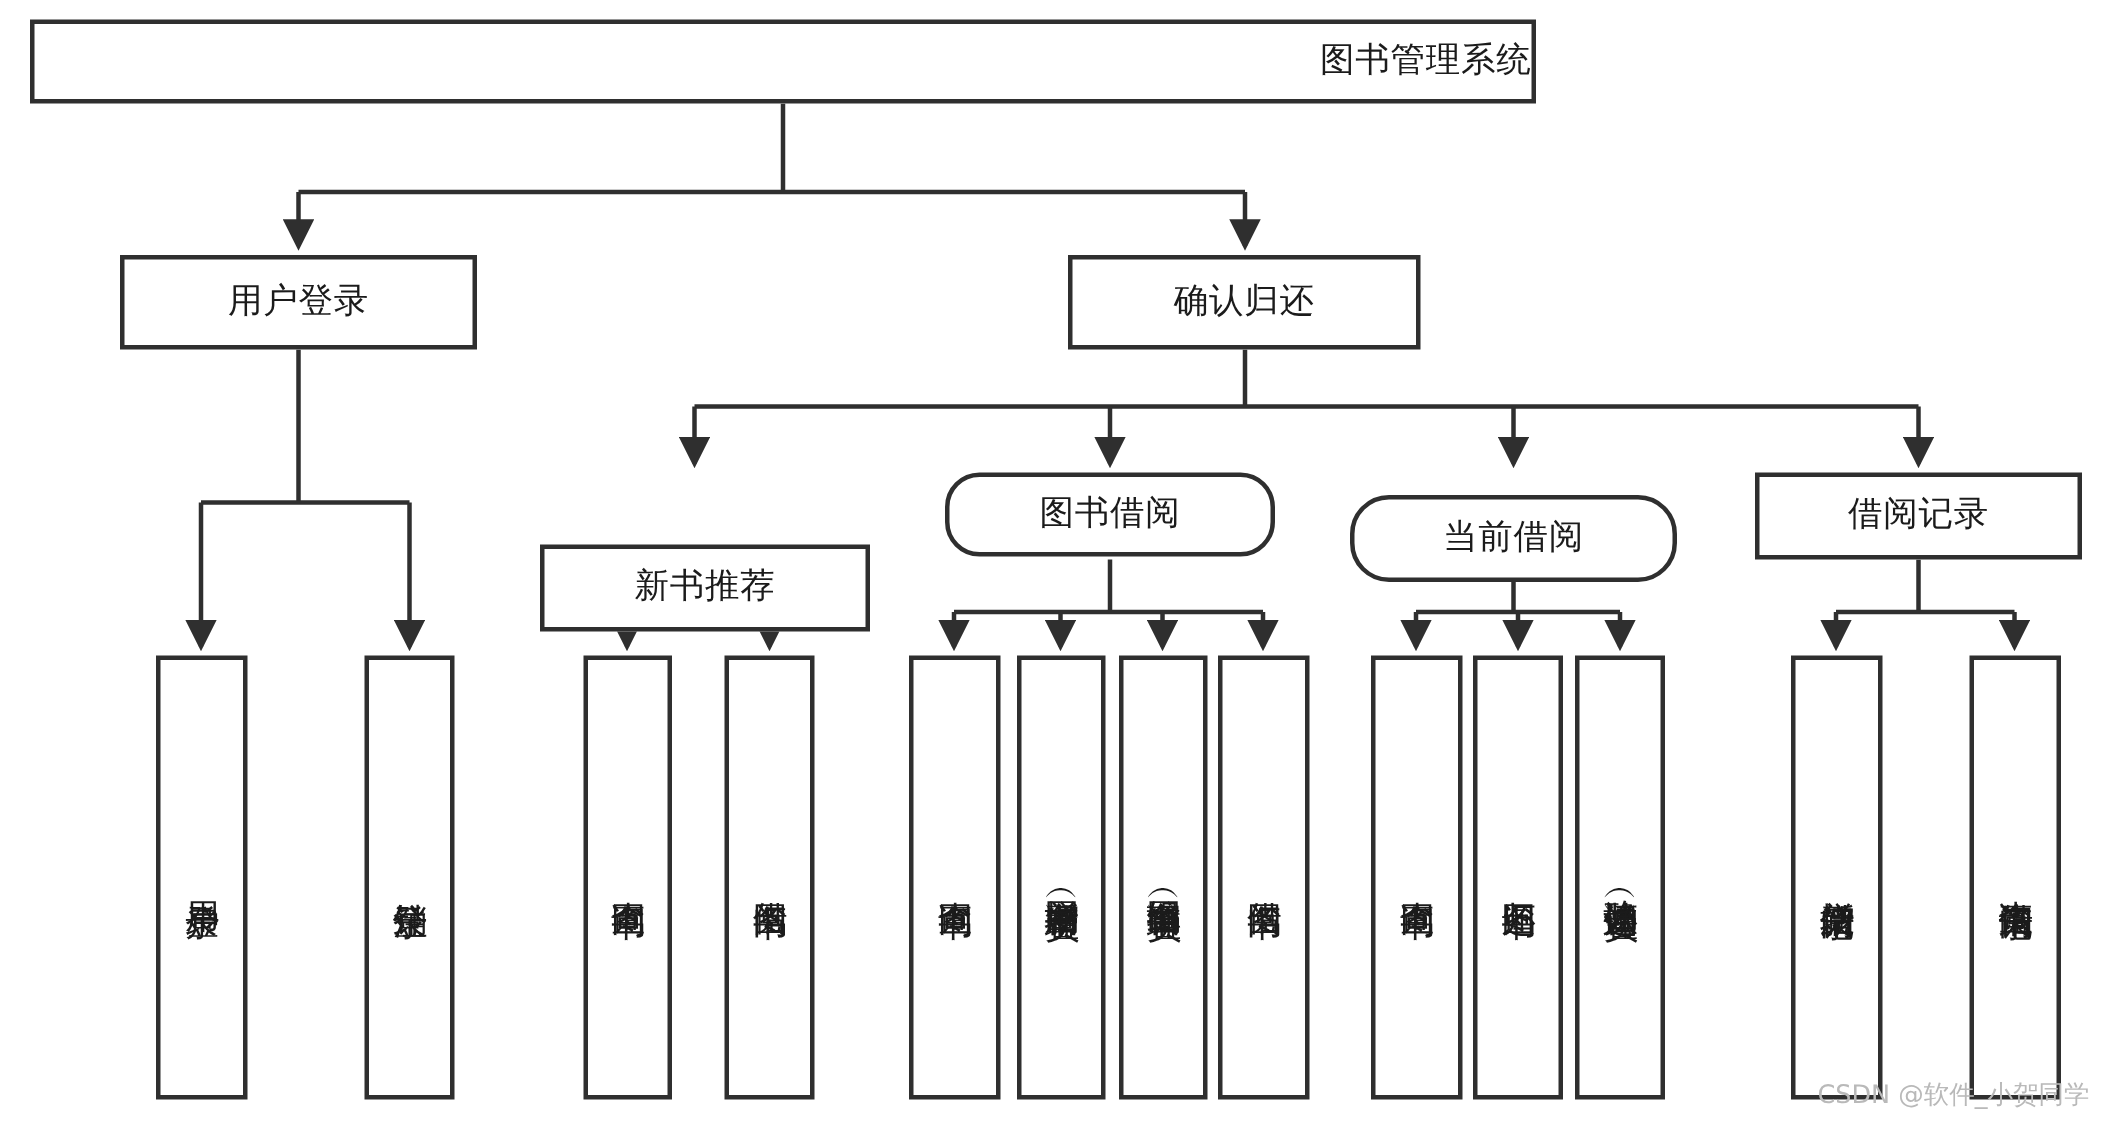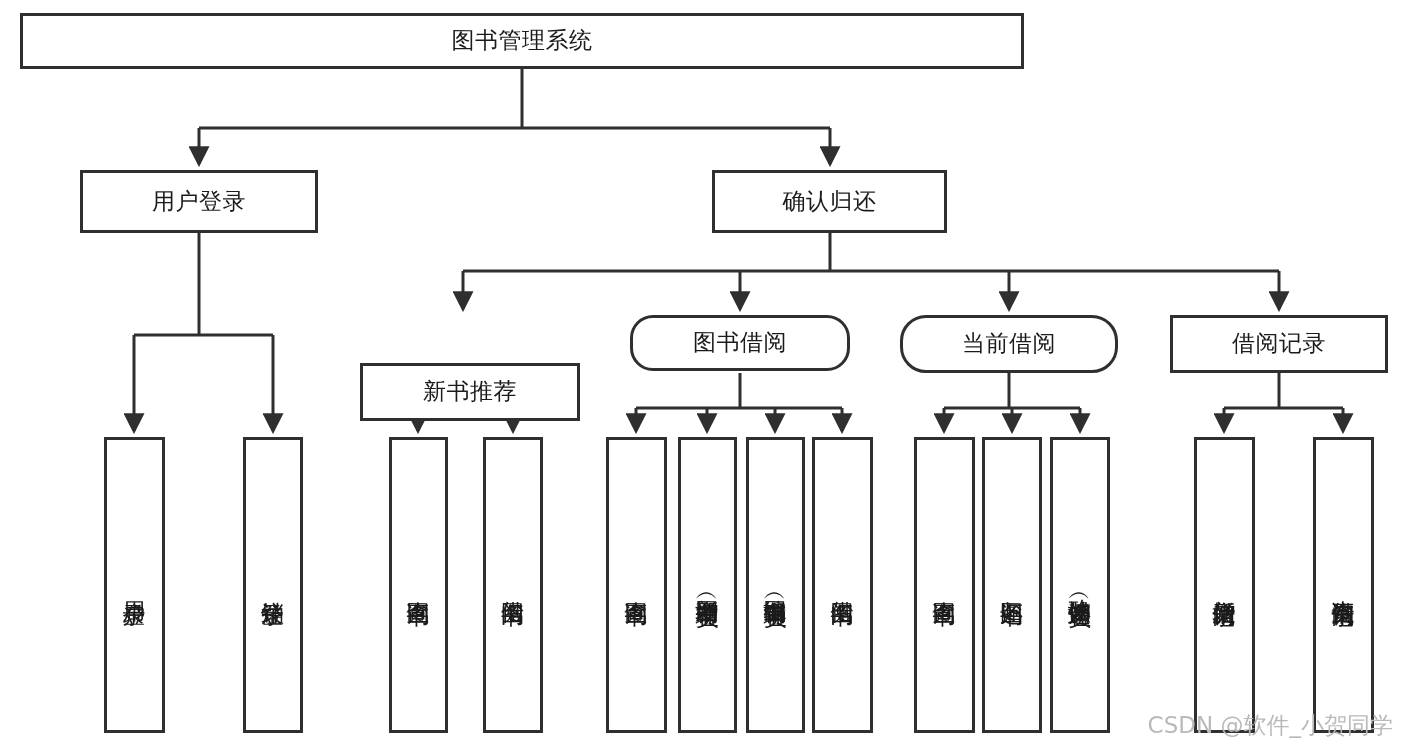--- a/index.html
+++ b/index.html
@@ -50,21 +50,21 @@
     text-orientation: upright;
     line-height: 1.22;
     letter-spacing: 1px;
     white-space: nowrap;
     text-align: center;
   }
   .watermark {
     position: absolute;
     right: 12px;
     bottom: 6px;
-    font-size: 23px;
+    font-size: 17px;
     color: #b9b9b9;
     white-space: nowrap;
     pointer-events: none;
   }
 </style>
 </head>
 <body>
 
 <div id="diagram-root">
 
@@ -111,38 +111,38 @@
       <path d="M 1012 408 L 1012 431" marker-end="url(#arrow)"></path>
       <path d="M 1080 408 L 1080 431" marker-end="url(#arrow)"></path>
 
       <path d="M 1279 373 L 1279 408"></path>
       <path d="M 1224 408 L 1343 408"></path>
       <path d="M 1224 408 L 1224 431" marker-end="url(#arrow)"></path>
       <path d="M 1343 408 L 1343 431" marker-end="url(#arrow)"></path>
     </g>
   </svg>
 
-  <div class="node-box" style="left:20px; top:13px; width:1004px; height:56px;">
+  <div class="node-box" style="left:20px; top:13px; width:1004px; height:56px;justify-content:flex-end;">
     <span class="node-label-h">图书管理系统</span>
   </div>
 
   <div class="node-box" style="left:80px; top:170px; width:238px; height:63px;">
     <span class="node-label-h">用户登录</span>
   </div>
   <div class="node-box" style="left:712px; top:170px; width:235px; height:63px;">
     <span class="node-label-h">确认归还</span>
   </div>
 
   <div class="node-box" style="left:360px; top:315px; width:220px; height:58px;margin-top:48px;">
     <span class="node-label-h">新书推荐</span>
   </div>
   <div class="node-box" style="left:630px; top:315px; width:220px; height:56px;border-radius:23px;">
     <span class="node-label-h">图书借阅</span>
   </div>
-  <div class="node-box" style="left:900px; top:315px; width:218px; height:58px;border-radius:26px;">
+  <div class="node-box" style="left:900px; top:330px; width:218px; height:58px;border-radius:26px;">
     <span class="node-label-h">当前借阅</span>
   </div>
   <div class="node-box" style="left:1170px; top:315px; width:218px; height:58px;">
     <span class="node-label-h">借阅记录</span>
   </div>
 
   <div class="node-box" style="left:104px; top:437px; width:61px; height:296px;">
     <span class="node-label-v">用户登录</span>
   </div>
   <div class="node-box" style="left:243px; top:437px; width:60px; height:296px;">

